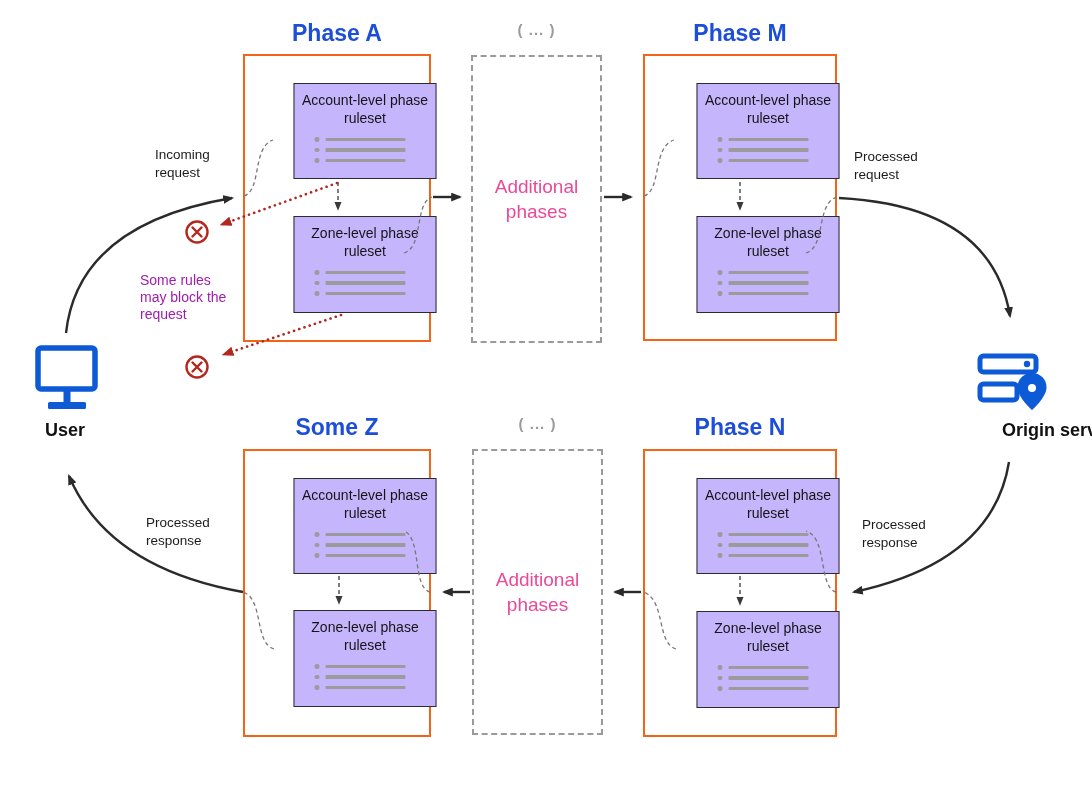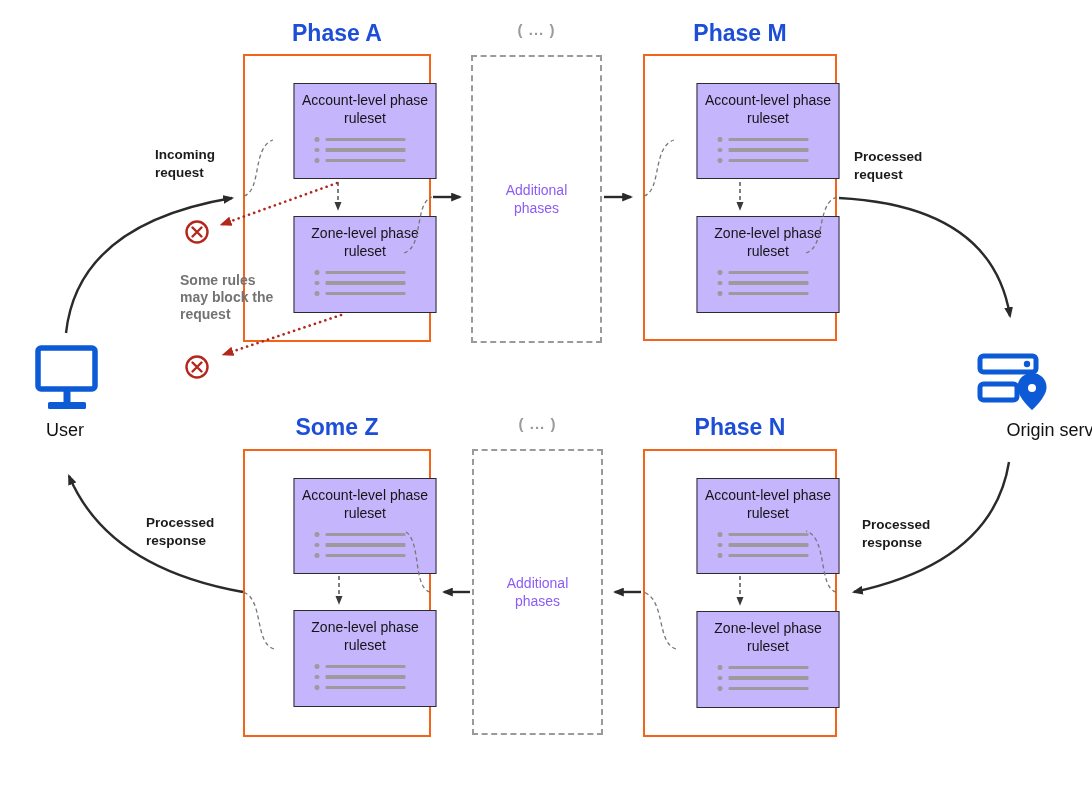--- a/index.html
+++ b/index.html
@@ -9,21 +9,21 @@
   }
   
   .phase-box{
     position:absolute;border:2.5px solid #f3641a;background:#ffffff;box-sizing:border-box;
   }
   .dashed-box{
     position:absolute;border:2px dashed #9a9a9a;background:#ffffff;box-sizing:border-box;
     display:flex;align-items:center;justify-content:center;
   }
   .dashed-box .dashed-label{
-    color:#8b5cf6;font-size:14px;line-height:1.32;text-align:center;width:90px;
+    color:#ec4899;font-size:19px;line-height:1.32;text-align:center;width:90px;
   }
   .ruleset-box{
     position:absolute;left:50%;transform:translateX(-50%);width:143px;height:96px;
     border:1.5px solid #2b2b2b;background:#c4b5fd;box-sizing:border-box;margin-left:28px;
   }
   .ruleset-box.zone{height:97px;}
   .ruleset-label{
     margin-top:8px;text-align:center;font-size:14px;line-height:1.26;color:#151515;
   }
   .rule-lines{margin:10px 0 0 20px;}
@@ -31,28 +31,28 @@
   .rule-dot{width:4.5px;height:4.5px;border-radius:50%;background:#9b9b9b;flex:0 0 auto;}
   .rule-bar{width:80px;height:3.5px;background:#9b9b9b;margin-left:6px;border-radius:1px;}
   
   .phase-title{
     position:absolute;font-weight:bold;font-size:23px;text-align:center;color:#1d4ed8;
   }
   .ellipsis-title{
     position:absolute;font-weight:bold;font-size:15px;text-align:center;color:#9a9a9a;letter-spacing:1px;
   }
   .flow-label{
-    position:absolute;font-weight:bold;font-size:13.5px;line-height:1.34;color:#1b1b1b;
+    position:absolute;font-weight:normal;font-size:13.5px;line-height:1.34;color:#1b1b1b;
   }
   .block-note{
     position:absolute;left:140px;top:272px;width:95px;
-    color:#737373;font-size:14px;line-height:1.22;font-weight:700;margin-left:40px;
+    color:#a21caf;font-size:14px;line-height:1.22;font-weight:400;
   }
   .actor-label{
-    position:absolute;font-weight:normal;font-size:18px;text-align:center;color:#111111;
+    position:absolute;font-weight:bold;font-size:18px;text-align:center;color:#111111;
   }
   
   .overlay{position:absolute;left:0;top:0;width:1092px;height:792px;pointer-events:none;}
 </style>
 </head>
 <body>
 
 <div class="canvas">
 
   <div class="phase-title" style="left:243px;top:20px;width:188px">Phase A</div>

